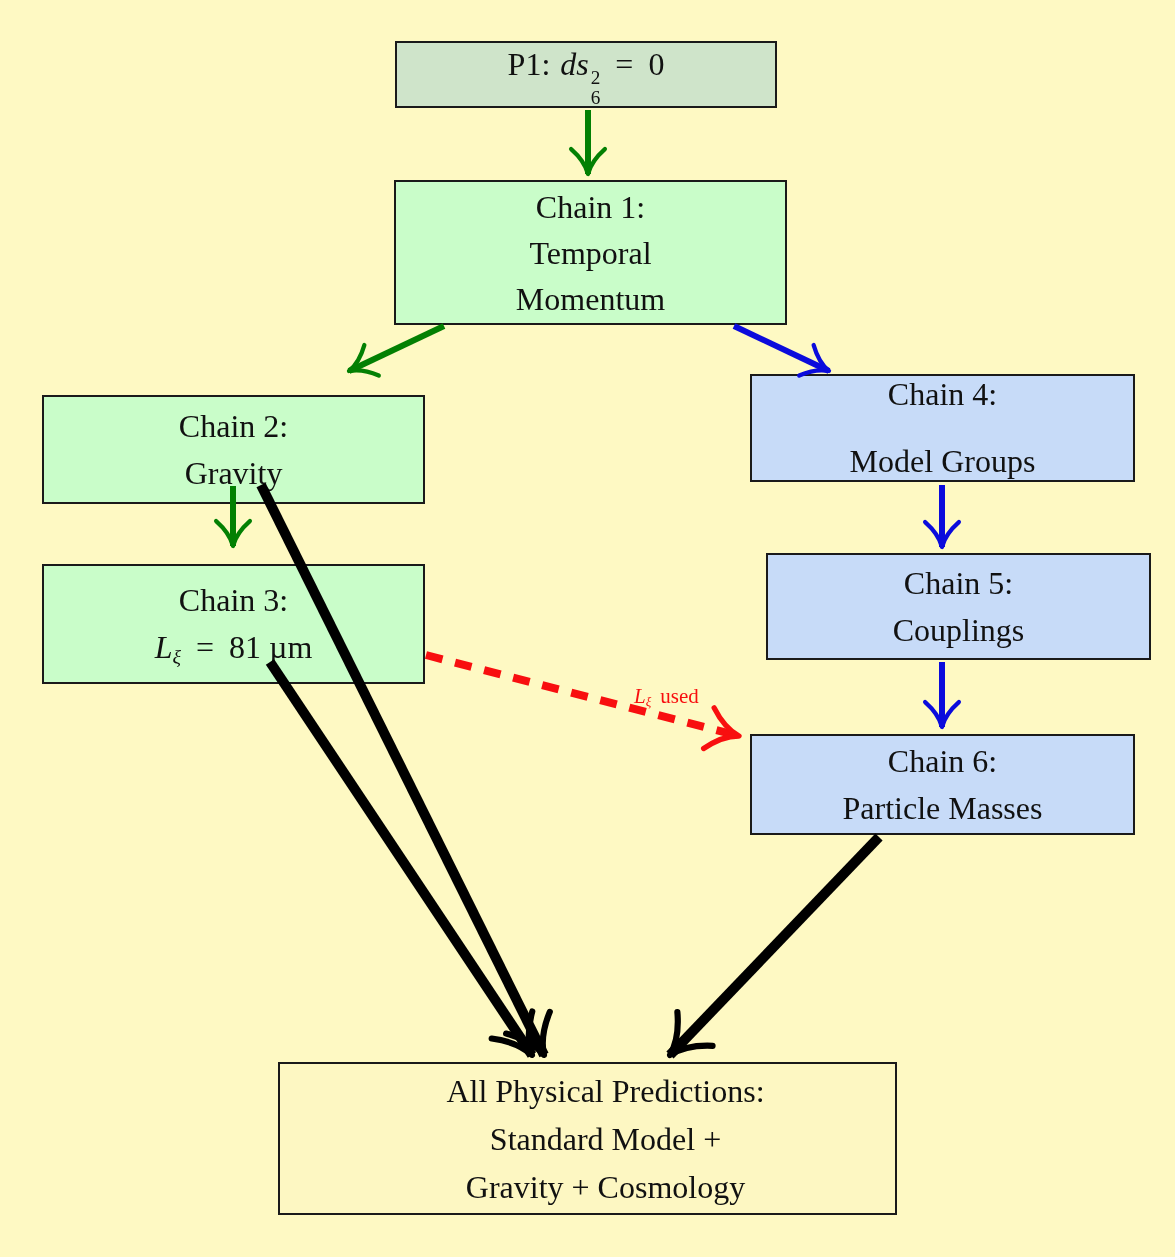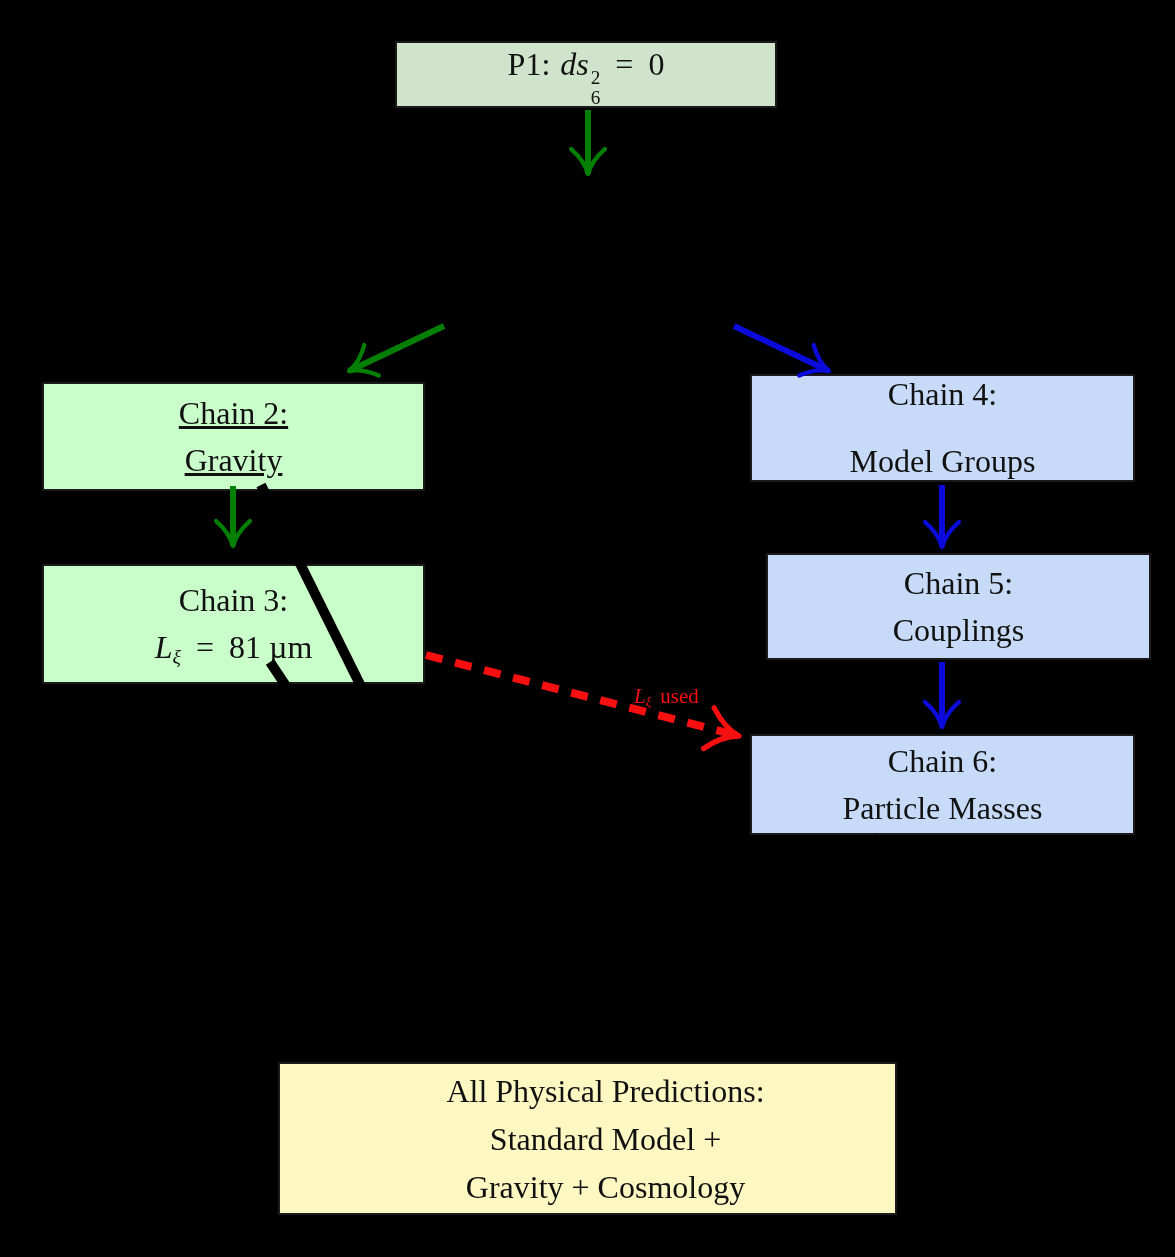--- a/index.html
+++ b/index.html
@@ -1,40 +1,40 @@
 <!DOCTYPE html>
 <html><head>
 <meta charset="utf-8">
 <style>
   html, body { margin: 0; padding: 0; background: #ffffff; }
   #canvas {
     position: relative;
     width: 1175px;
     height: 1257px;
-    background: #000000;
+    background: #fef9c3;
     overflow: hidden;
     font-family: "Liberation Serif", "DejaVu Serif", serif;
     color: #111111;
   }
   .node {
     position: absolute;
     box-sizing: border-box;
     border: 2.5px solid #1a1a1a;
     display: flex;
     flex-direction: column;
     align-items: center;
     justify-content: center;
     text-align: center;
     font-size: 32px;
     line-height: 47px;
     z-index: 1;
   }
   .box-p1     { left:395px; top:41px;   width:382px; height:67px;  }
   .box-chain1 { left:394px; top:180px;  width:393px; height:145px; line-height:46px; }
-  .box-chain2 { left:42px;  top:382px;  width:383px; height:109px;text-decoration:underline; }
+  .box-chain2 { left:42px;  top:395px;  width:383px; height:109px; }
   .box-chain3 { left:42px;  top:564px;  width:383px; height:120px; }
   .box-chain4 { left:750px; top:374px;  width:385px; height:108px; }
   .box-chain5 { left:750px; top:553px;  width:385px; height:107px; }
   .box-chain6 { left:750px; top:734px;  width:385px; height:101px; }
   .box-pred   { left:278px; top:1062px; width:619px; height:153px; line-height:48px;padding-left:36px; }
   .it { font-style: italic; }
   .eq { margin: 0 15px; }
   .pfx { margin-right: 10px; }
   .supsub {
     display: inline-flex;
@@ -71,20 +71,25 @@
 
   <div class="node box-p1" style="background-color: rgb(207, 228, 202);">
     <div>
       <span class="pfx">P1:</span><span class="it">ds</span><span class="supsub">
           <sup>2</sup>
           <sub>6</sub>
         </span><span class="eq">=</span><span>0</span>
     </div>
   </div>
 
+  <div class="node box-chain1" style="background-color: rgb(201, 253, 201);">
+    <div>Chain 1:</div>
+    <div>Temporal</div>
+    <div>Momentum</div>
+  </div>
 
   <div class="node box-chain2" style="background-color: rgb(201, 253, 201);">
     <div>Chain 2:</div>
     <div>Gravity</div>
   </div>
 
   <div class="node box-chain3" style="background-color: rgb(201, 253, 201);">
     <div>Chain 3:</div>
     <div>
       <span class="it">L</span><sub class="msub">ξ</sub><span class="eq">=</span><span>81 µm</span>

